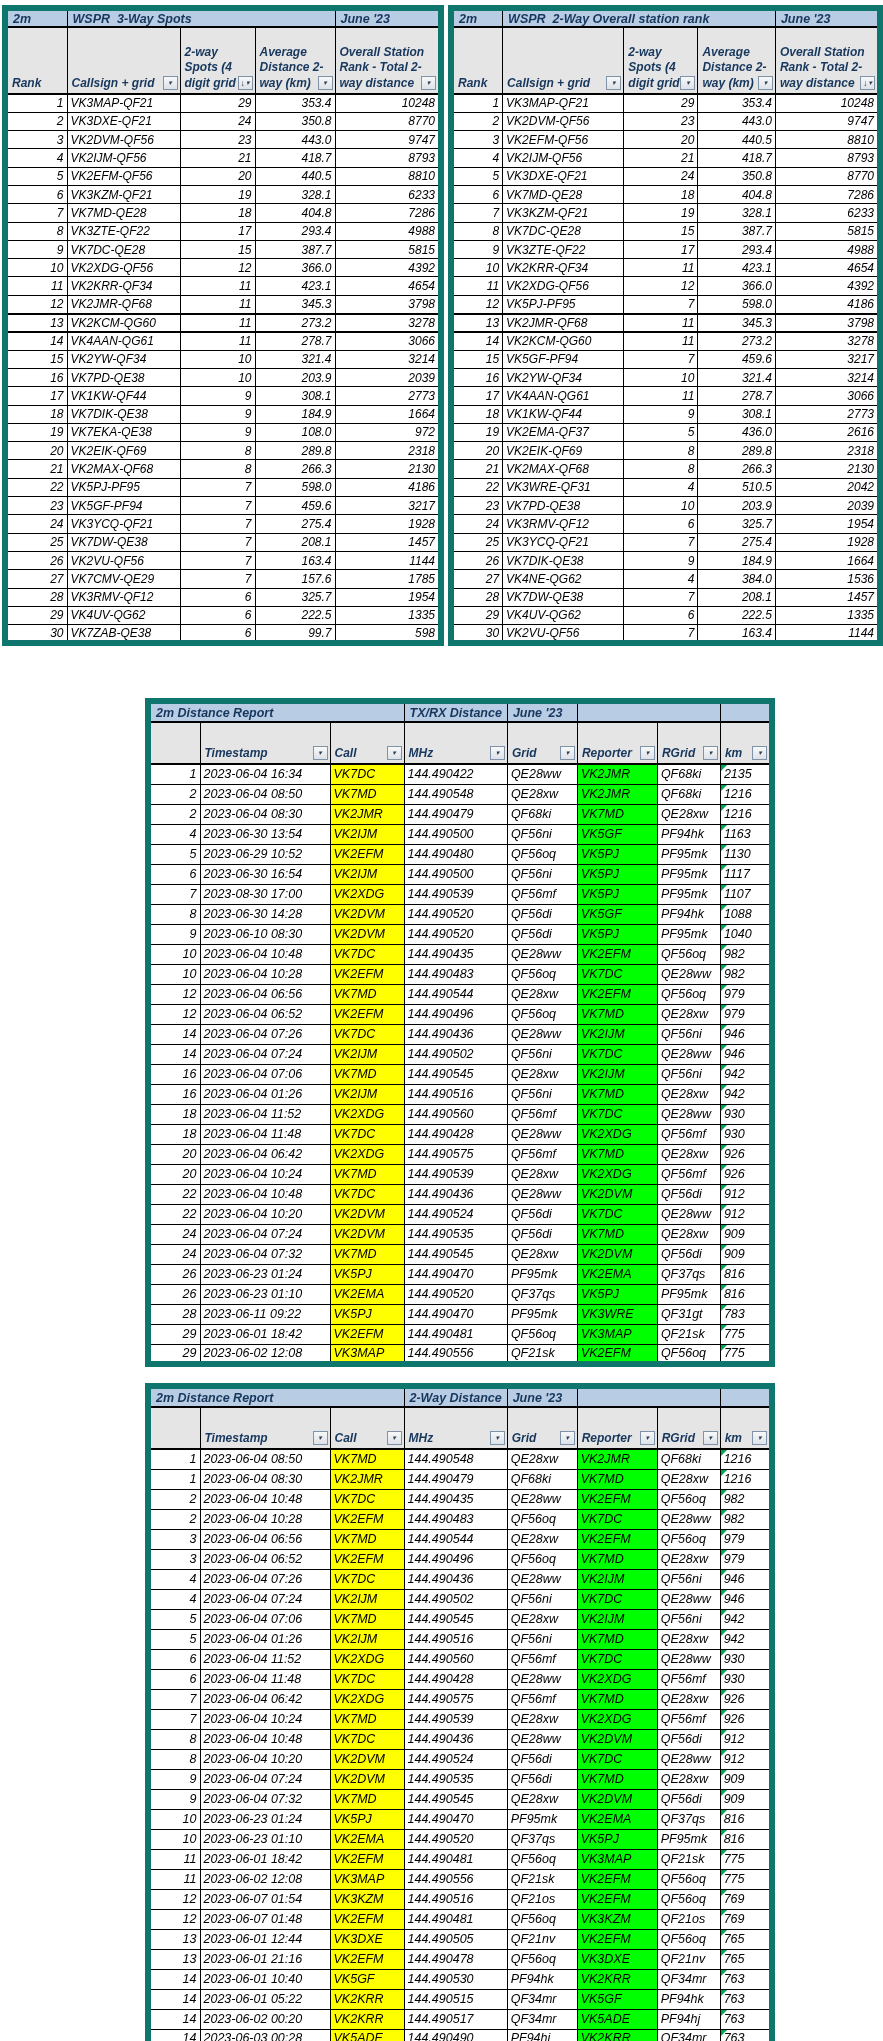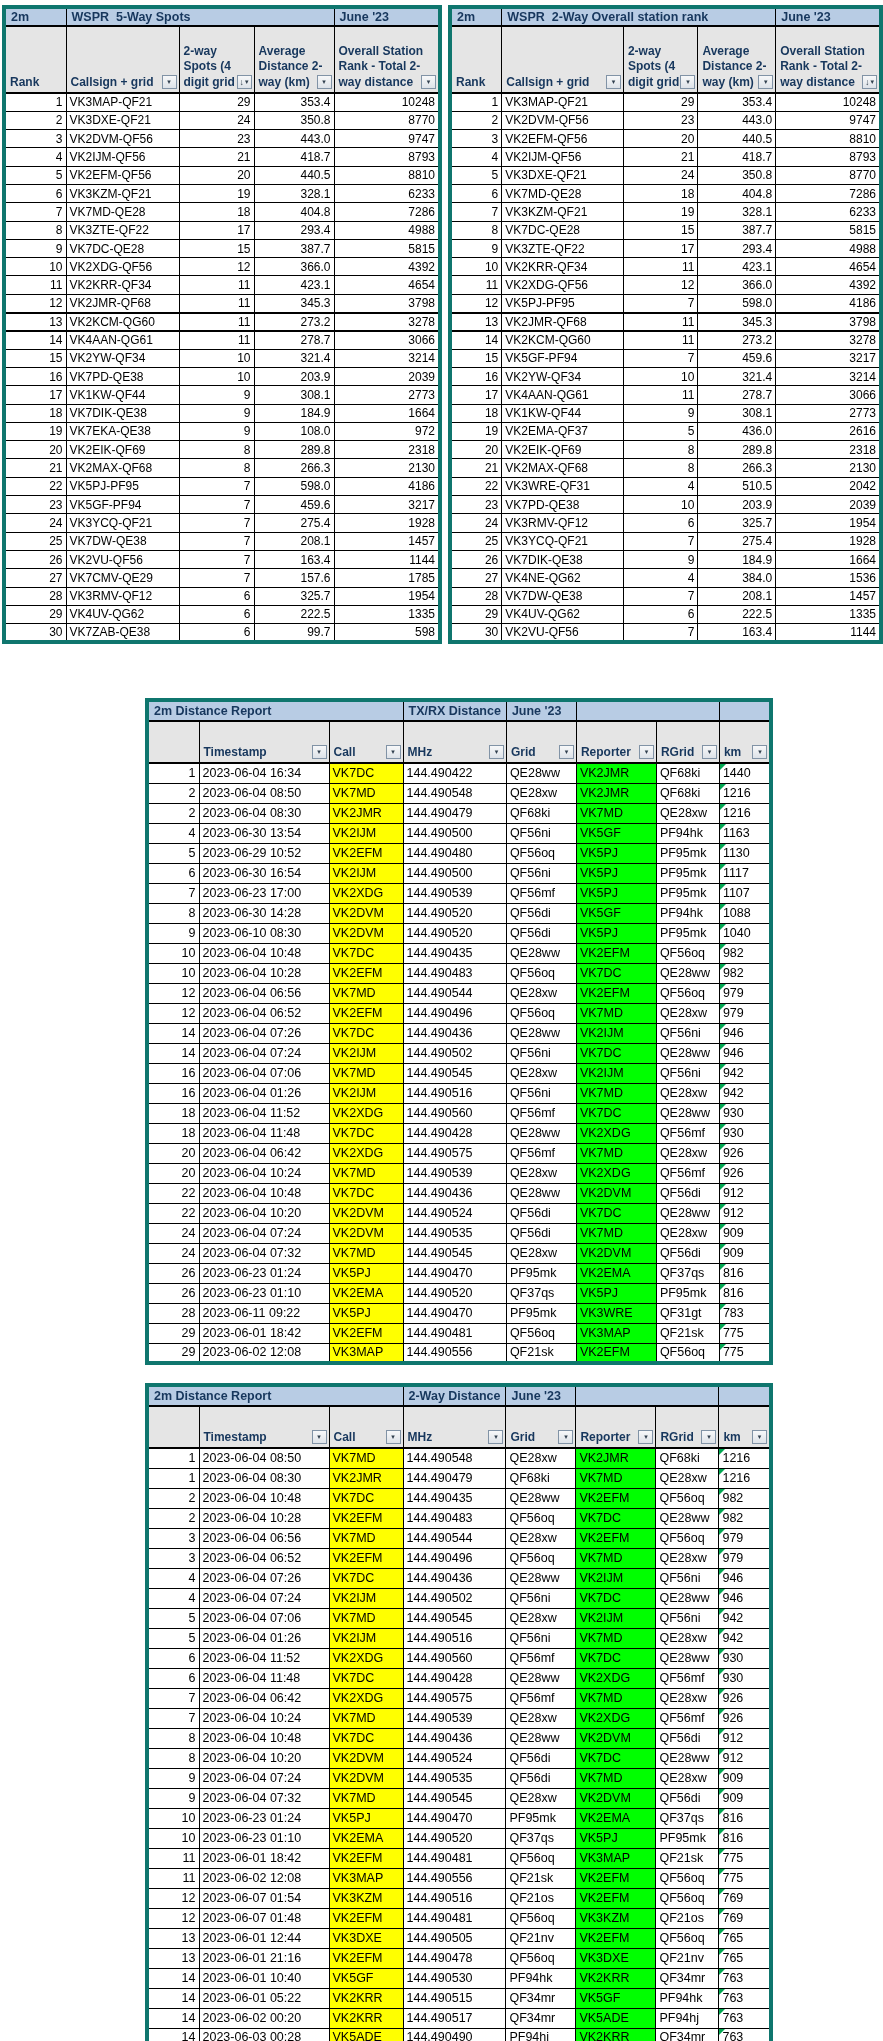--- a/index.html
+++ b/index.html
@@ -1,19 +1,19 @@
 <!DOCTYPE html>
 <html><head>
 <meta charset="utf-8">
 <style>
   html,body{margin:0;padding:0;background:#fff;}
   body{width:883px;height:2041px;position:relative;overflow:hidden;
        font-family:"Liberation Sans",sans-serif;}
   .sheet{position:absolute;}
-  .sheet table{border-collapse:collapse;table-layout:fixed;border:4px solid #0f766e;background:#fff;}
+  .sheet table{border-collapse:collapse;table-layout:fixed;border:6px solid #0f766e;background:#fff;font-style:italic;}
   .sheet th,.sheet td{border:1px solid #000;overflow:hidden;white-space:nowrap;padding:0 3px;box-sizing:border-box;}
   tr.title th{background:#B8CCE4;color:#17375D;font-size:12.5px;font-weight:bold;
               text-align:left;border-bottom:2px solid #000;white-space:pre;padding:0 5px;}
   tr.title{height:19px;}
   .dist tr.title{height:21px;}
   tr.head th{background:#e5e5e5;color:#17375D;font-size:12px;font-weight:bold;text-align:left;
              vertical-align:bottom;border-bottom:2px solid #000;position:relative;
              white-space:normal;line-height:1.28;padding:2px 4px 2px 4px;}
   .rank tr.head{height:67px;}
   .dist tr.head{height:42px;padding-left:19px;}
@@ -46,21 +46,21 @@
       <colgroup>
         <col style="width: 62px;">
         <col style="width: 113px;">
         <col style="width: 75px;">
         <col style="width: 80px;">
         <col style="width: 106px;">
       </colgroup>
       <thead>
         <tr class="title">
           <th colspan="1">2m</th>
-          <th colspan="3">WSPR  5-Way Spots</th>
+          <th colspan="3">WSPR  3-Way Spots</th>
           <th colspan="1">June '23</th>
         </tr>
         <tr class="head">
           <th colspan="1">Rank</th>
           <th class="hasbtn" colspan="1">Callsign + grid<span class="fbtn">▾</span></th>
           <th class="hasbtn" colspan="1">2-way Spots (4 digit grid<span class="fbtn"><span class="sd">↓</span>▾</span></th>
           <th class="hasbtn" colspan="1">Average Distance 2-way (km)<span class="fbtn">▾</span></th>
           <th class="hasbtn" colspan="1">Overall Station Rank - Total 2-way distance<span class="fbtn">▾</span></th>
         </tr>
       </thead>
@@ -550,21 +550,21 @@
       </thead>
       <tbody>
         <tr>
           <td class="r">1</td>
           <td class="l">2023-06-04 16:34</td>
           <td class="l yellow">VK7DC</td>
           <td class="l">144.490422</td>
           <td class="l">QE28ww</td>
           <td class="l green">VK2JMR</td>
           <td class="l">QF68ki</td>
-          <td class="l tri">1440</td>
+          <td class="l tri">2135</td>
         </tr>
         <tr>
           <td class="r">2</td>
           <td class="l">2023-06-04 08:50</td>
           <td class="l yellow">VK7MD</td>
           <td class="l">144.490548</td>
           <td class="l">QE28xw</td>
           <td class="l green">VK2JMR</td>
           <td class="l">QF68ki</td>
           <td class="l tri">1216</td>
@@ -604,21 +604,21 @@
           <td class="l">2023-06-30 16:54</td>
           <td class="l yellow">VK2IJM</td>
           <td class="l">144.490500</td>
           <td class="l">QF56ni</td>
           <td class="l green">VK5PJ</td>
           <td class="l">PF95mk</td>
           <td class="l tri">1117</td>
         </tr>
         <tr>
           <td class="r">7</td>
-          <td class="l">2023-06-23 17:00</td>
+          <td class="l">2023-08-30 17:00</td>
           <td class="l yellow">VK2XDG</td>
           <td class="l">144.490539</td>
           <td class="l">QF56mf</td>
           <td class="l green">VK5PJ</td>
           <td class="l">PF95mk</td>
           <td class="l tri">1107</td>
         </tr>
         <tr>
           <td class="r">8</td>
           <td class="l">2023-06-30 14:28</td>

